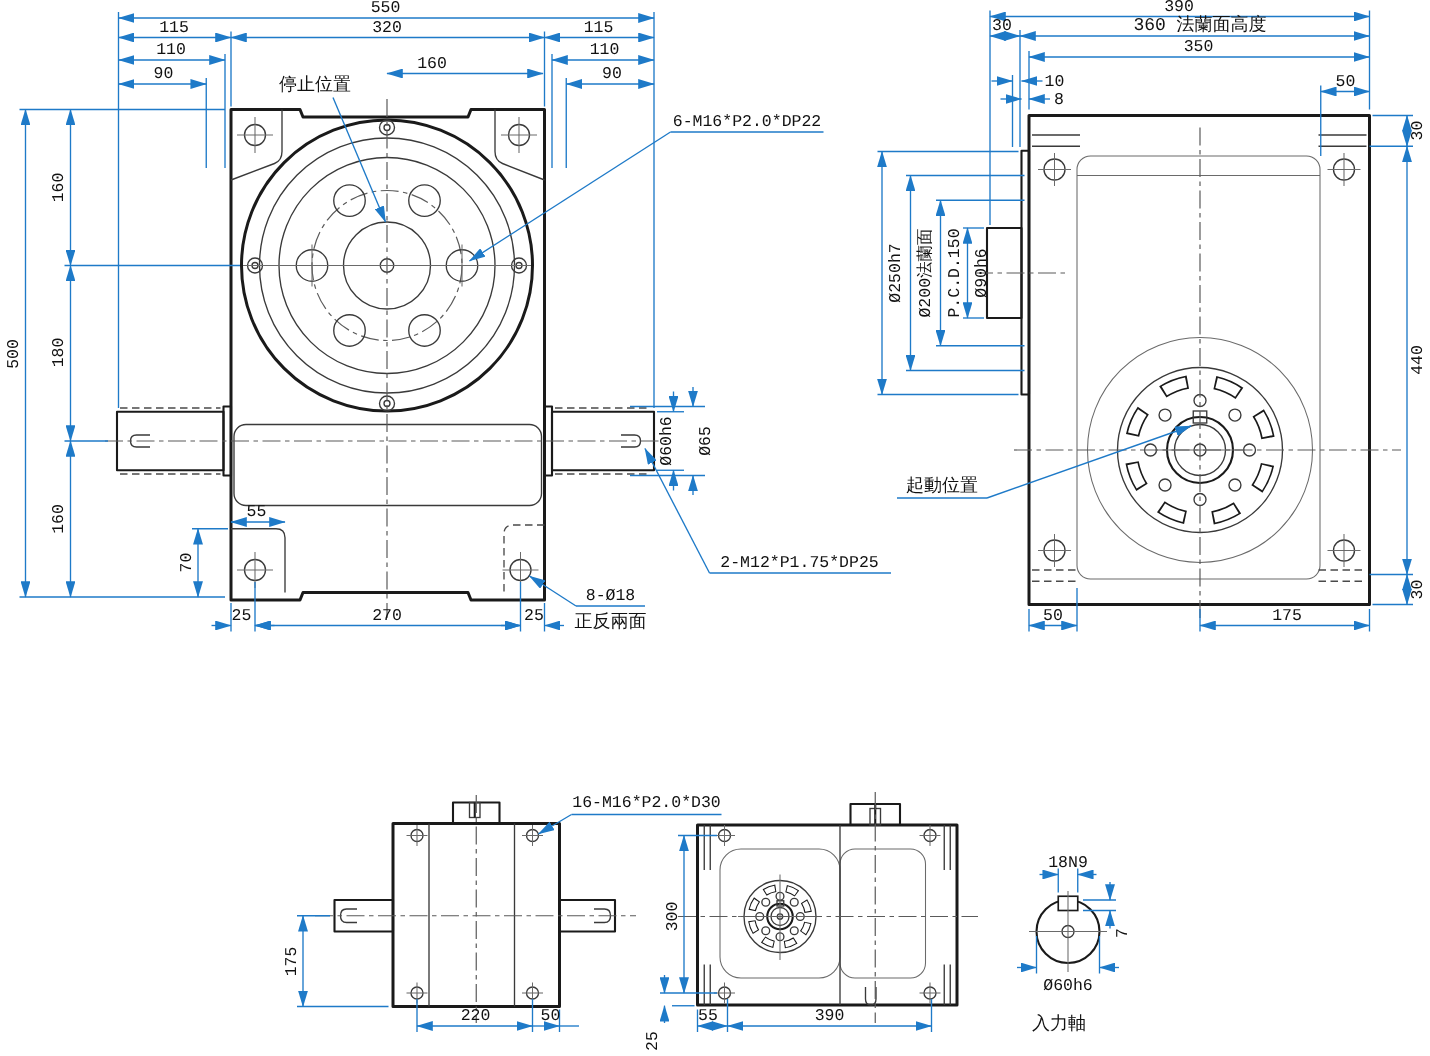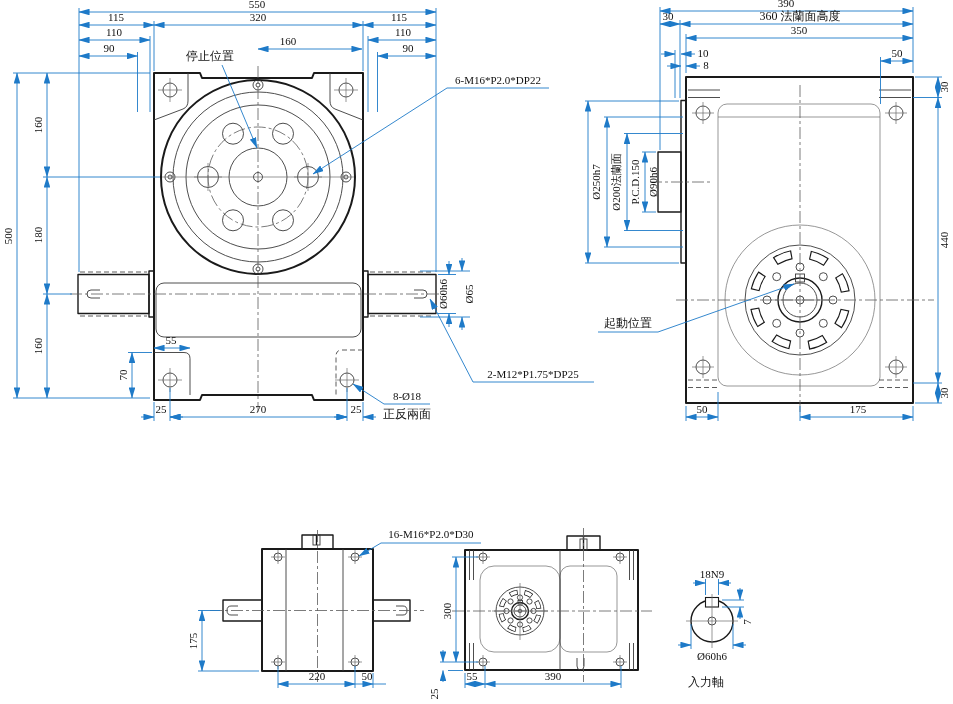--- a/index.html
+++ b/index.html
@@ -1,17 +1,17 @@
 <!DOCTYPE html>
 <html><head>
 <meta charset="utf-8">
 <style>
   html,body{margin:0;padding:0;background:#ffffff;}
   .stage{position:relative;width:953px;height:704px;background:#fff;overflow:hidden;
-         font-family:Liberation Serif, serif;}
+         font-family:Liberation Mono, monospace;}
   svg{display:block}
   
   .b  {stroke:#1a1a1a;stroke-width:2;fill:none;stroke-linejoin:round;}
   .b2 {stroke:#1a1a1a;stroke-width:1.4;fill:none;stroke-linejoin:round;}
   .t  {stroke:#3a3a3a;stroke-width:0.9;fill:none;}
   .tt {stroke:#6a6a6a;stroke-width:0.7;fill:none;}
   .cl {stroke:#5a5a5a;stroke-width:0.8;fill:none;stroke-dasharray:12 3 3 3;}
   .hd {stroke:#4a4a4a;stroke-width:0.9;fill:none;stroke-dasharray:5 3;}
   
   .d  {stroke:#1e7ac8;stroke-width:0.9;fill:none;}

